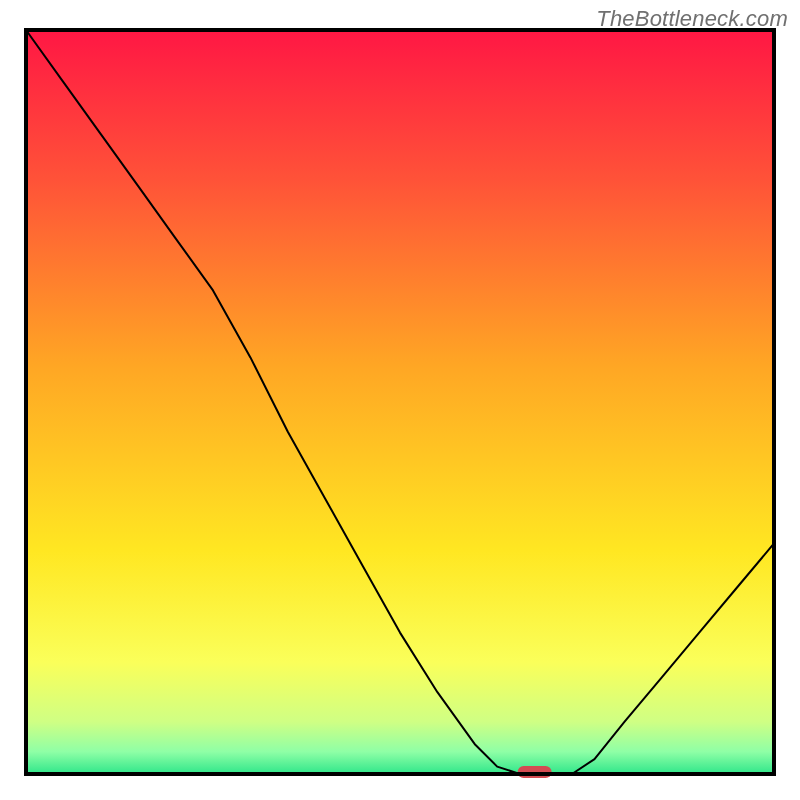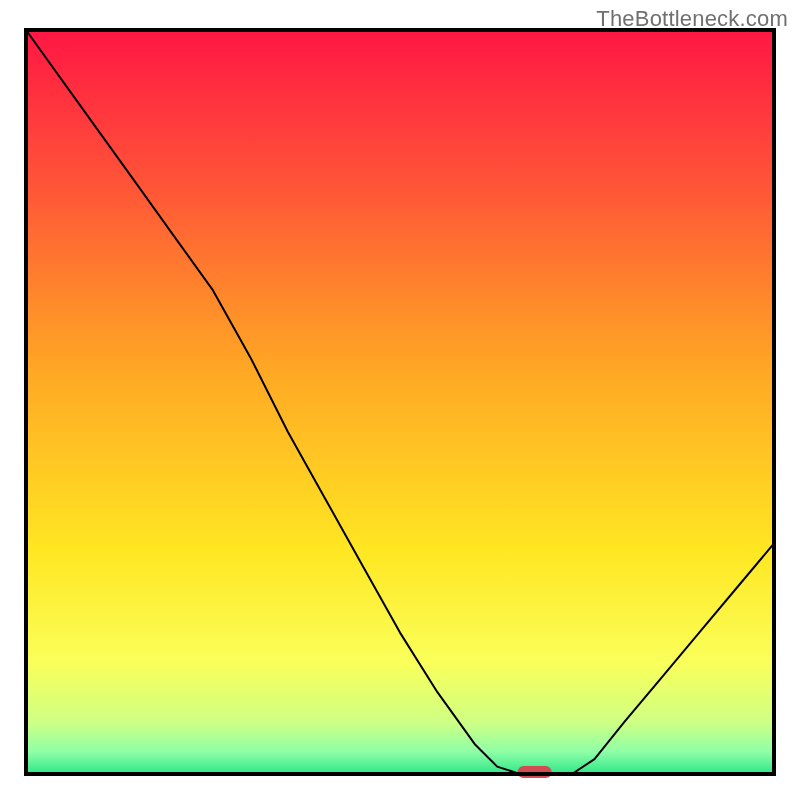--- a/index.html
+++ b/index.html
@@ -7,20 +7,21 @@
     padding: 0;
     width: 800px;
     height: 800px;
     background: #ffffff;
     font-family: Arial, Helvetica, sans-serif;
   }
   .chart-container {
     position: relative;
     width: 800px;
     height: 592px;
+    font-style: italic;
   }
   .watermark {
     position: absolute;
     top: 6px;
     right: 12px;
     color: #707070;
     font-size: 22px;
     font-weight: 500;
     z-index: 5;
     letter-spacing: 0.2px;

